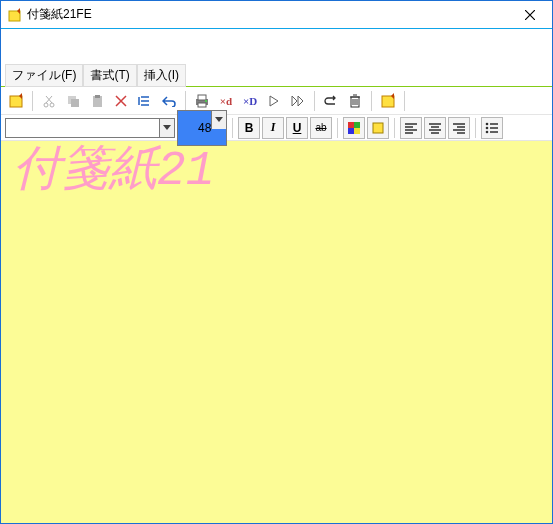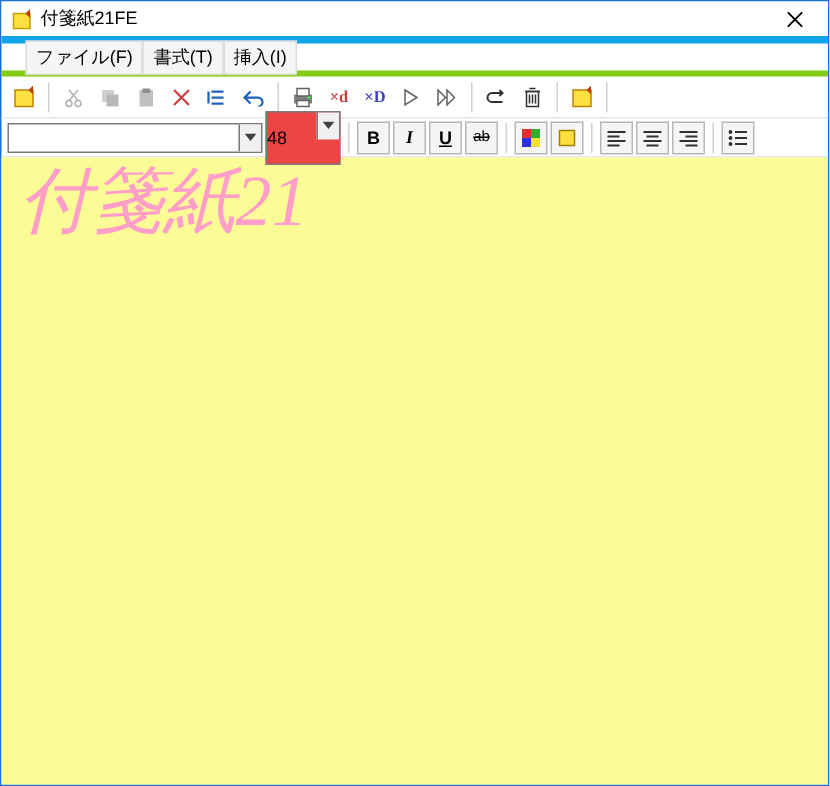--- a/index.html
+++ b/index.html
@@ -1,33 +1,33 @@
 <!DOCTYPE html>
 <html><head>
 <meta charset="utf-8">
 <style>
   * { box-sizing: border-box; }
   html, body { margin:0; padding:0; font-family:"MS PGothic","MS Gothic","Meiryo",sans-serif; font-size:12px; background:#fff; }
   .window { width:553px; height:524px; border:1px solid #1a6fd4; display:flex; flex-direction:column; background:#fff; }
-  .titlebar { height:28px; display:flex; align-items:center; padding:0 0 0 6px; background:#fff; border-bottom:5px solid #0ea5e9; }
+  .titlebar { height:28px; display:flex; align-items:center; padding:0 0 0 6px; background:#fff; border-bottom:1px solid #0ea5e9; }
   .titlebar .icon { width:16px; height:16px; margin-right:4px; }
   .title { flex:1; font-size:12px; color:#000; }
   .close { width:44px; height:27px; display:flex; align-items:center; justify-content:center; cursor:pointer; }
-  .menubar { height:22px; display:flex; align-items:center; padding:0 16px; border-bottom:4px solid #84cc16; }
+  .menubar { height:22px; display:flex; align-items:center; padding:0 4px; border-bottom:1px solid #84cc16;margin-top:36px; }
   .menubar .item { padding:2px 6px; border:1px solid #dcdcdc; background:#f5f5f5; margin-right:0; cursor:pointer; font-size:12px; }
   .toolbar { height:28px; display:flex; align-items:center; padding:0 4px; border-bottom:1px solid #e5e5e5; gap:2px; }
   .tb { width:22px; height:22px; display:flex; align-items:center; justify-content:center; cursor:pointer; border-radius:2px; }
   .sep { width:1px; height:20px; background:#d0d0d0; margin:0 3px; }
   .formatbar { height:26px; display:flex; align-items:center; padding:0 4px; border-bottom:1px solid #e5e5e5; gap:2px; }
   .font-select { width:170px; height:20px; border:1px solid #7a7a7a; background:#fff; font-size:12px; padding:0 16px 0 4px; position:relative; display:flex; align-items:center; }
-  .size-select { width:50px; height:36px; border:1px solid #7a7a7a; background:#ef4444; font-size:12px; padding:0 16px 0 0; position:relative; display:flex; align-items:center; }
+  .size-select { width:50px; height:36px; border:1px solid #7a7a7a; background:#3b82f6; font-size:12px; padding:0 16px 0 20px; position:relative; display:flex; align-items:center; }
   .dd-arrow { position:absolute; right:0; top:0; width:15px; height:18px; border-left:1px solid #7a7a7a; background:#f0f0f0; display:flex; align-items:center; justify-content:center; }
   .fb { width:22px; height:22px; display:flex; align-items:center; justify-content:center; cursor:pointer; border:1px solid #b8b8b8; background:#f5f5f5; font-size:12px; }
   .content { flex:1; background:#fcfc96; padding:4px 12px; overflow:hidden; }
-  .note-text { font-size:48px; font-style:italic; font-family:Liberation Serif, serif; color:#ff9ec9; font-weight:normal; line-height:1.1;}
+  .note-text { font-size:48px; font-style:italic; font-family:Liberation Mono, monospace; color:#ff9ec9; font-weight:normal; line-height:1.1;}
   .gray { color:#b8b8b8; }
   svg { display:block; }
 </style>
 </head>
 <body>
 
 <div class="window">
 
   <div class="titlebar">
     <span class="icon">

